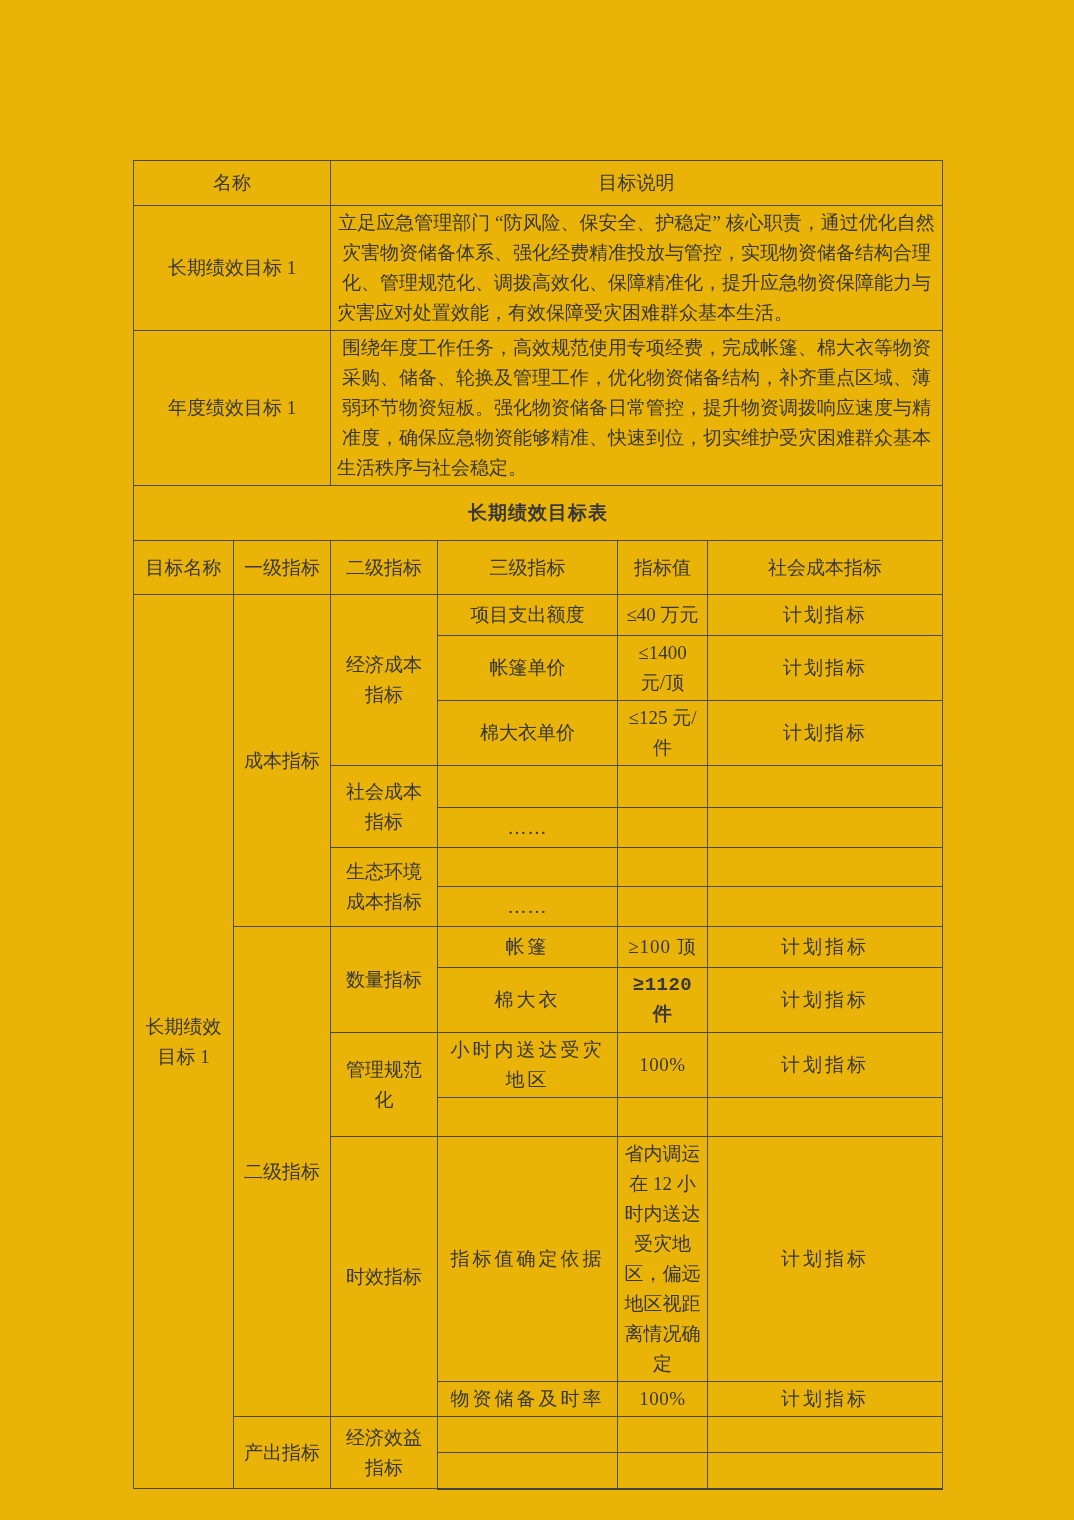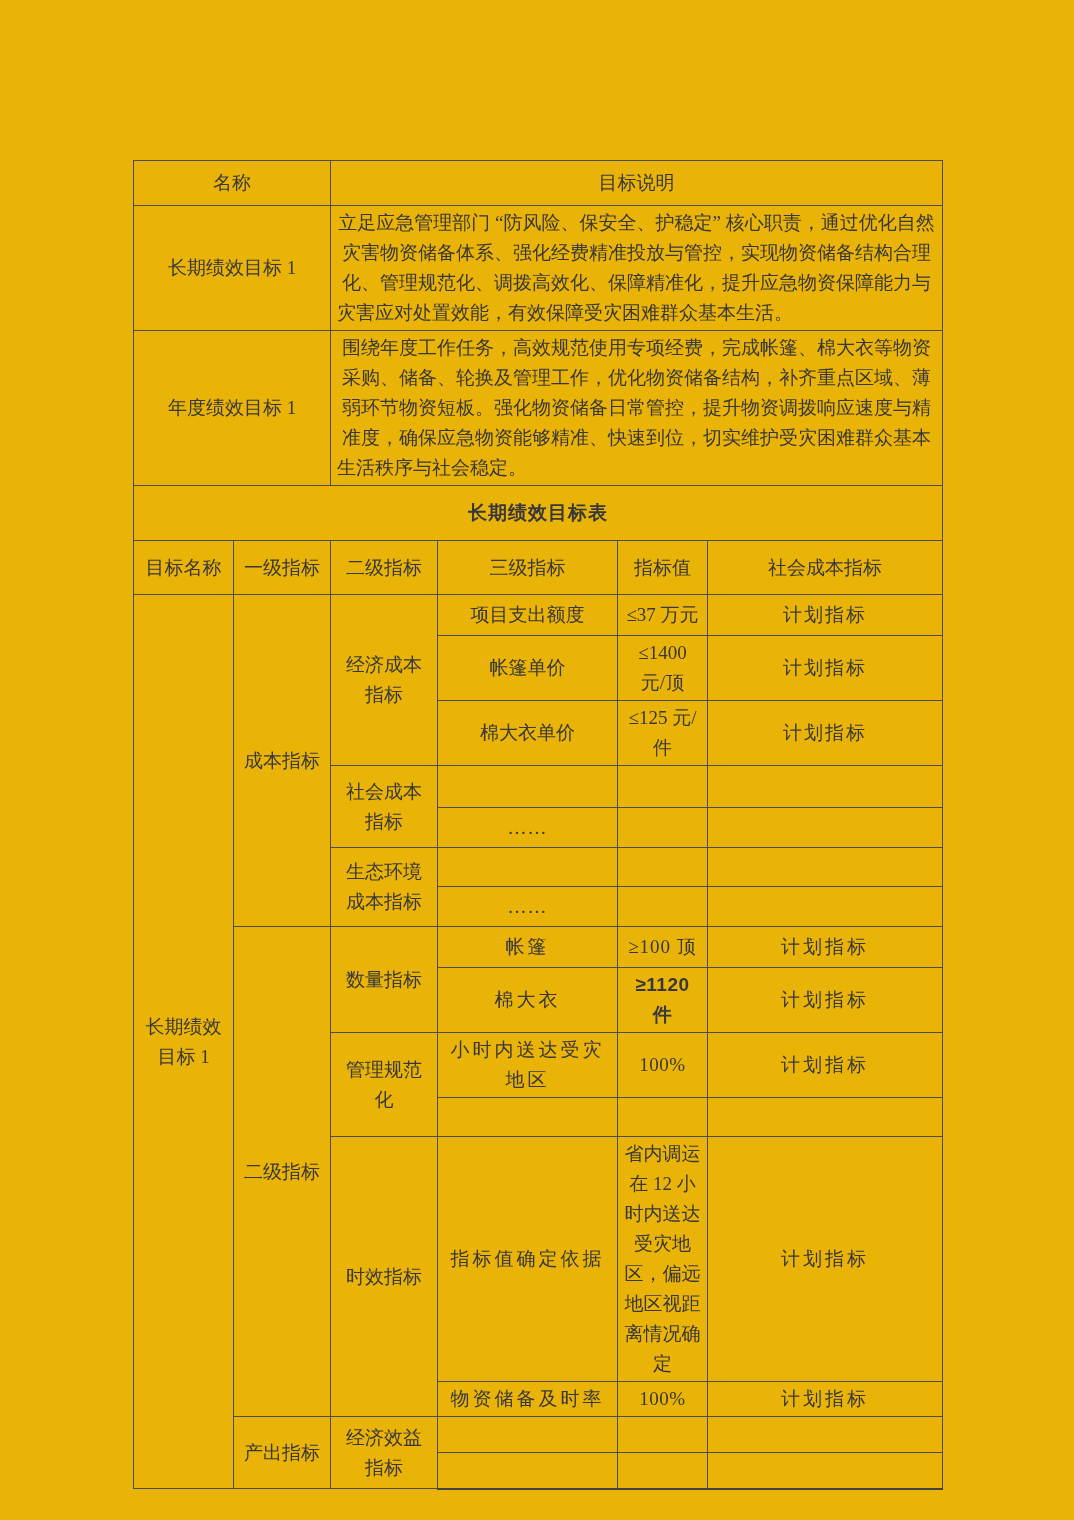--- a/index.html
+++ b/index.html
@@ -47,21 +47,21 @@
     font-size:19px; line-height:28px;
     padding:6px 10px;
   }
   td.ttl  { font-weight:bold; font-size:21px; letter-spacing:1px; }
   td.val-lg   { font-size:18px; line-height:27px; padding:2px 4px; }
   td.basis-lg { font-size:17px; letter-spacing:2px; }
   td.sm       { font-size:14px; letter-spacing:3px; line-height:22px; }
   td.val-sm   { font-size:16px; letter-spacing:1px; }
   td.val-bold {
     font-size:16px; font-weight:bold;
-    font-family:Liberation Sans, sans-serif;
+    font-family:Liberation Mono, monospace;
     letter-spacing:0.5px;
     margin-top:20px;
   }
   td.pct      { font-size:15px; letter-spacing:0.5px; }
   td.wrapval  { font-size:15px; line-height:29px; padding:2px 10px; }
   td.dots     { font-size:19px; letter-spacing:1px; }
 </style>
 </head>
 <body>
 
@@ -102,21 +102,21 @@
         <td>三级指标</td>
         <td>指标值</td>
         <td>社会成本指标</td>
       </tr>
 
       <tr class="h1">
         <td rowspan="15">长期绩效目标 1</td>
         <td rowspan="7">成本指标</td>
         <td rowspan="3">经济成本指标</td>
         <td>项目支出额度</td>
-        <td class="val-lg">≤37 万元</td>
+        <td class="val-lg">≤40 万元</td>
         <td class="basis-lg">计划指标</td>
       </tr>
 
       <tr class="h2">
         <td>帐篷单价</td>
         <td class="val-lg">≤1400 元/顶</td>
         <td class="basis-lg">计划指标</td>
       </tr>
 
       <tr class="h3">

